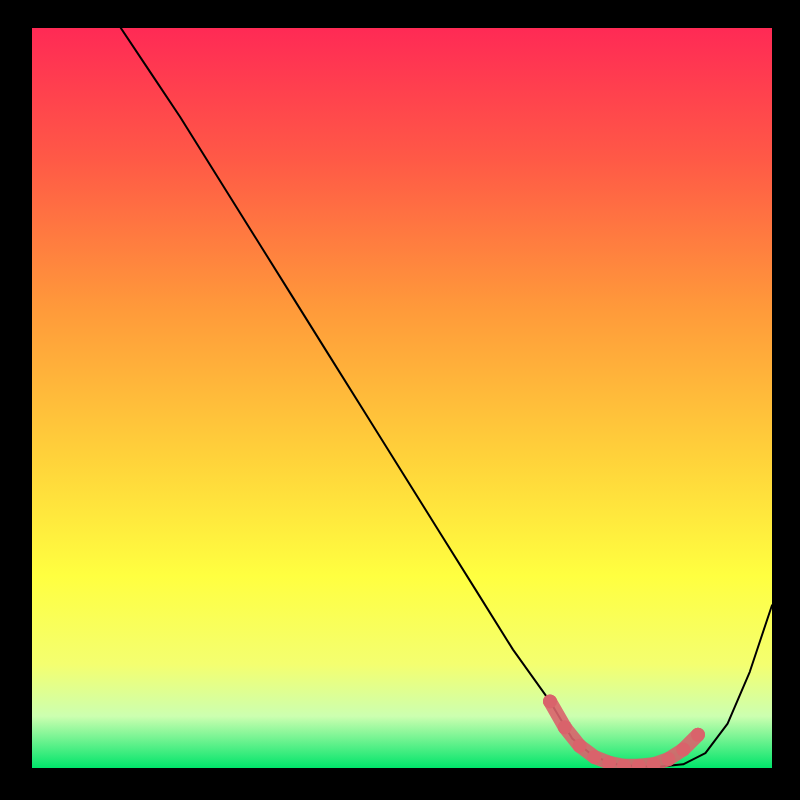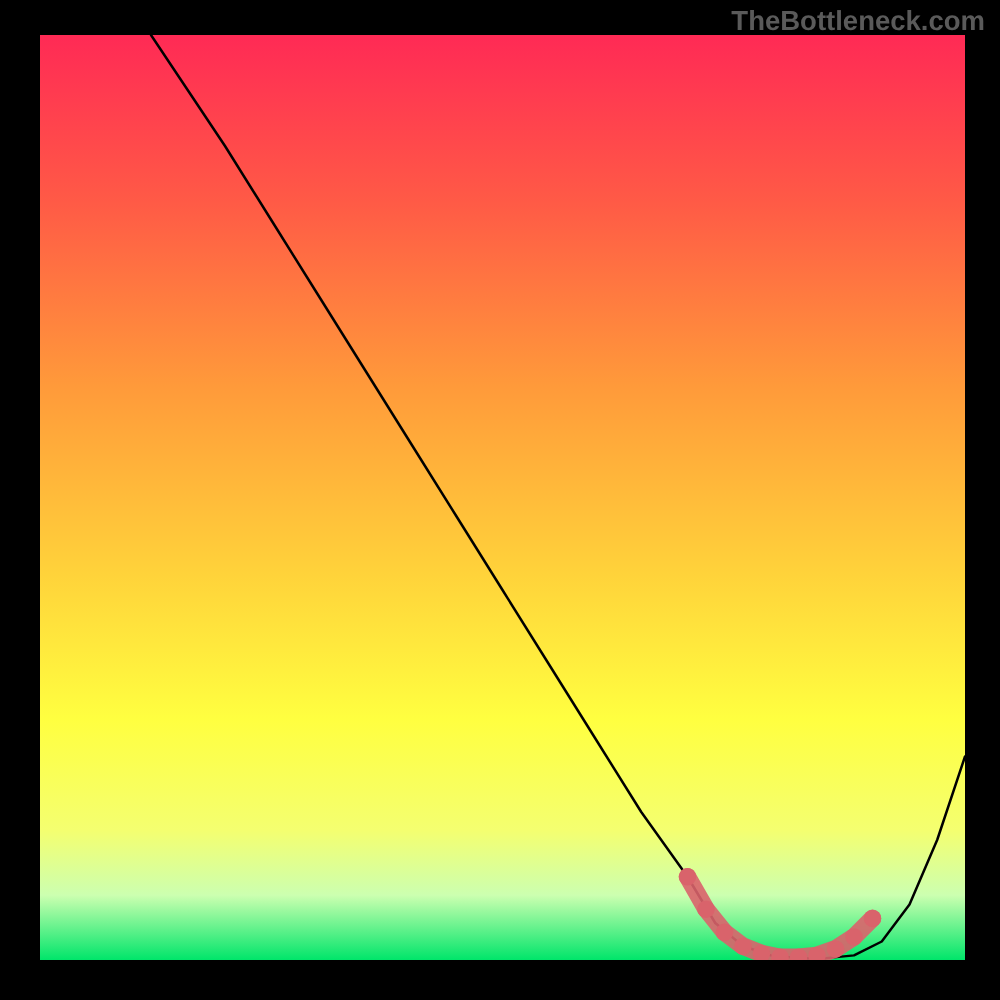--- a/index.html
+++ b/index.html
@@ -34,21 +34,20 @@
     height: 740px;
   }
   svg {
     display: block;
   }
 </style>
 </head>
 <body>
 
 <div class="container">
-  <div class="watermark">TheBottleneck.com</div>
   <div class="plot">
     <svg id="chart-svg" viewBox="0 0 740 740" width="740" height="740">
         <defs>
           <linearGradient id="bg-grad" x1="0" y1="0" x2="0" y2="1">
             <stop offset="0%" stop-color="#ff2a55"></stop>
             <stop offset="18%" stop-color="#ff5a46"></stop>
             <stop offset="38%" stop-color="#ff9a3a"></stop>
             <stop offset="58%" stop-color="#ffd23a"></stop>
             <stop offset="74%" stop-color="#ffff40"></stop>
             <stop offset="86%" stop-color="#f4ff70"></stop>

